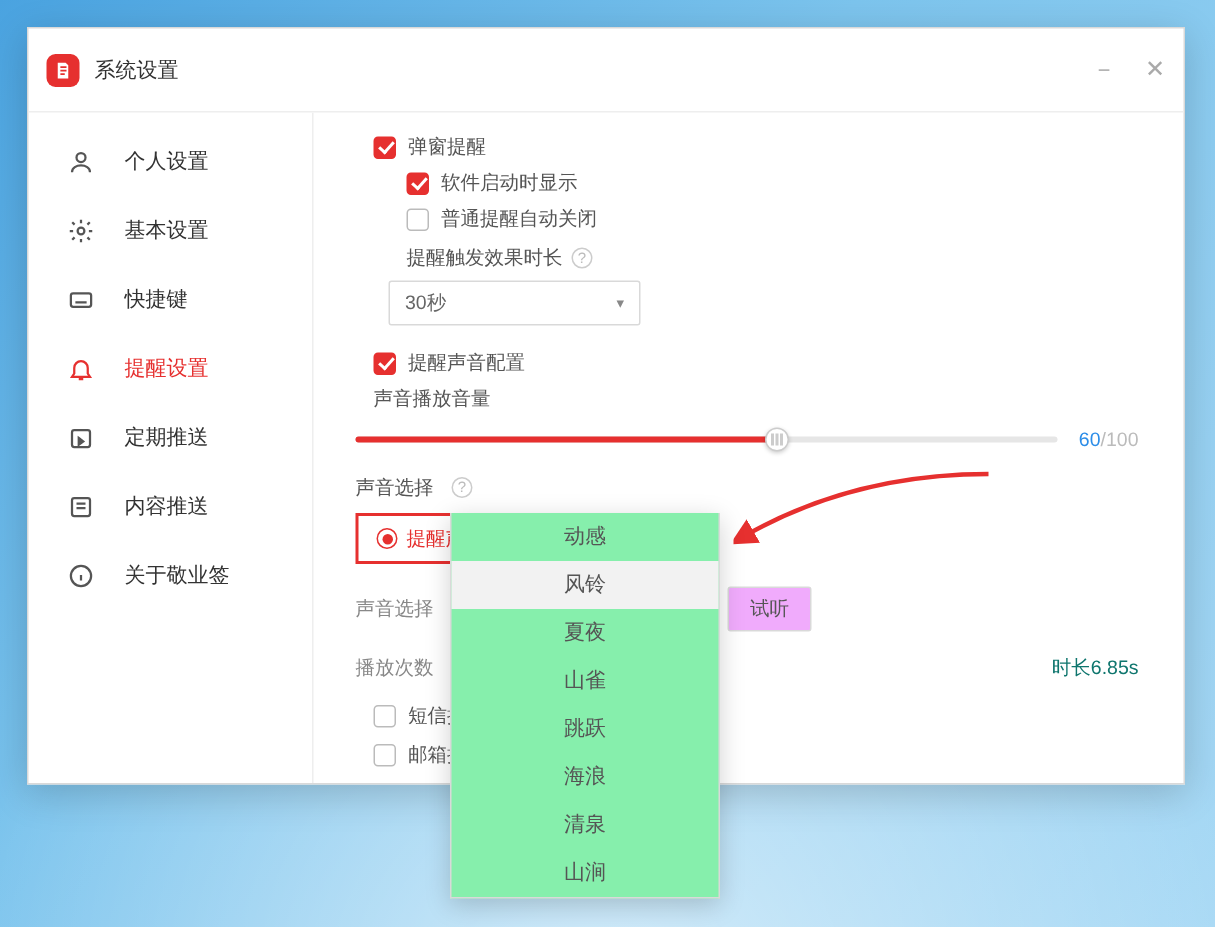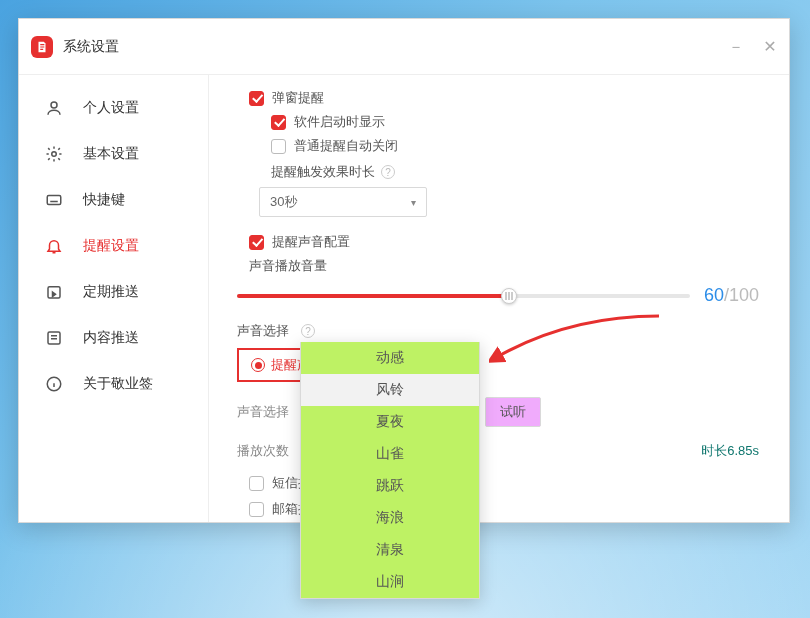--- a/index.html
+++ b/index.html
@@ -113,21 +113,21 @@
     position:absolute; left:0; top:0; bottom:0; background:#e6302f; border-radius:2px;
   }
   .slider-thumb {
     position:absolute; top:50%; width:16px; height:16px; border-radius:50%;
     background:#fff; border:1px solid #ccc; transform:translate(-50%,-50%);
     box-shadow:0 1px 3px rgba(0,0,0,.2);
     cursor:pointer;
     display:flex; align-items:center; justify-content:center;
   }
   .slider-thumb::after { content:""; width:2px; height:8px; background:#ccc; box-shadow: -3px 0 #ccc, 3px 0 #ccc; }
-  .slider-val { margin-left:14px; font-size:18px; }
+  .slider-val { margin-left:14px; font-size:13px; }
   .slider-val .cur { color:#2c8de8; }
   .slider-val .max { color:#bbb; }
 
   
   .hl-box {
     margin-top:8px;
     border:2px solid #e6302f;
     padding:6px 12px;
     display:inline-flex; align-items:center; gap:30px;
   }
@@ -148,21 +148,21 @@
   }
 
   .chk-list { margin-top:14px; }
   .chk-list .row { margin:8px 0; color:#555; }
 
   
   .dropdown {
     position:absolute;
     left:300px; top:342px;
     width:180px;
-    background:#bef264;
+    background:#86efac;
     border:1px solid #d9d9d9;
     border-top:none;
     box-shadow:0 4px 16px rgba(0,0,0,.18);
     z-index:10;
   }
   .dd-item {
     height:32px; display:flex; align-items:center; justify-content:center;
     cursor:pointer; color:#555; font-size:14px;
   }
   .dd-item.sel { background:#f2f2f2; }

